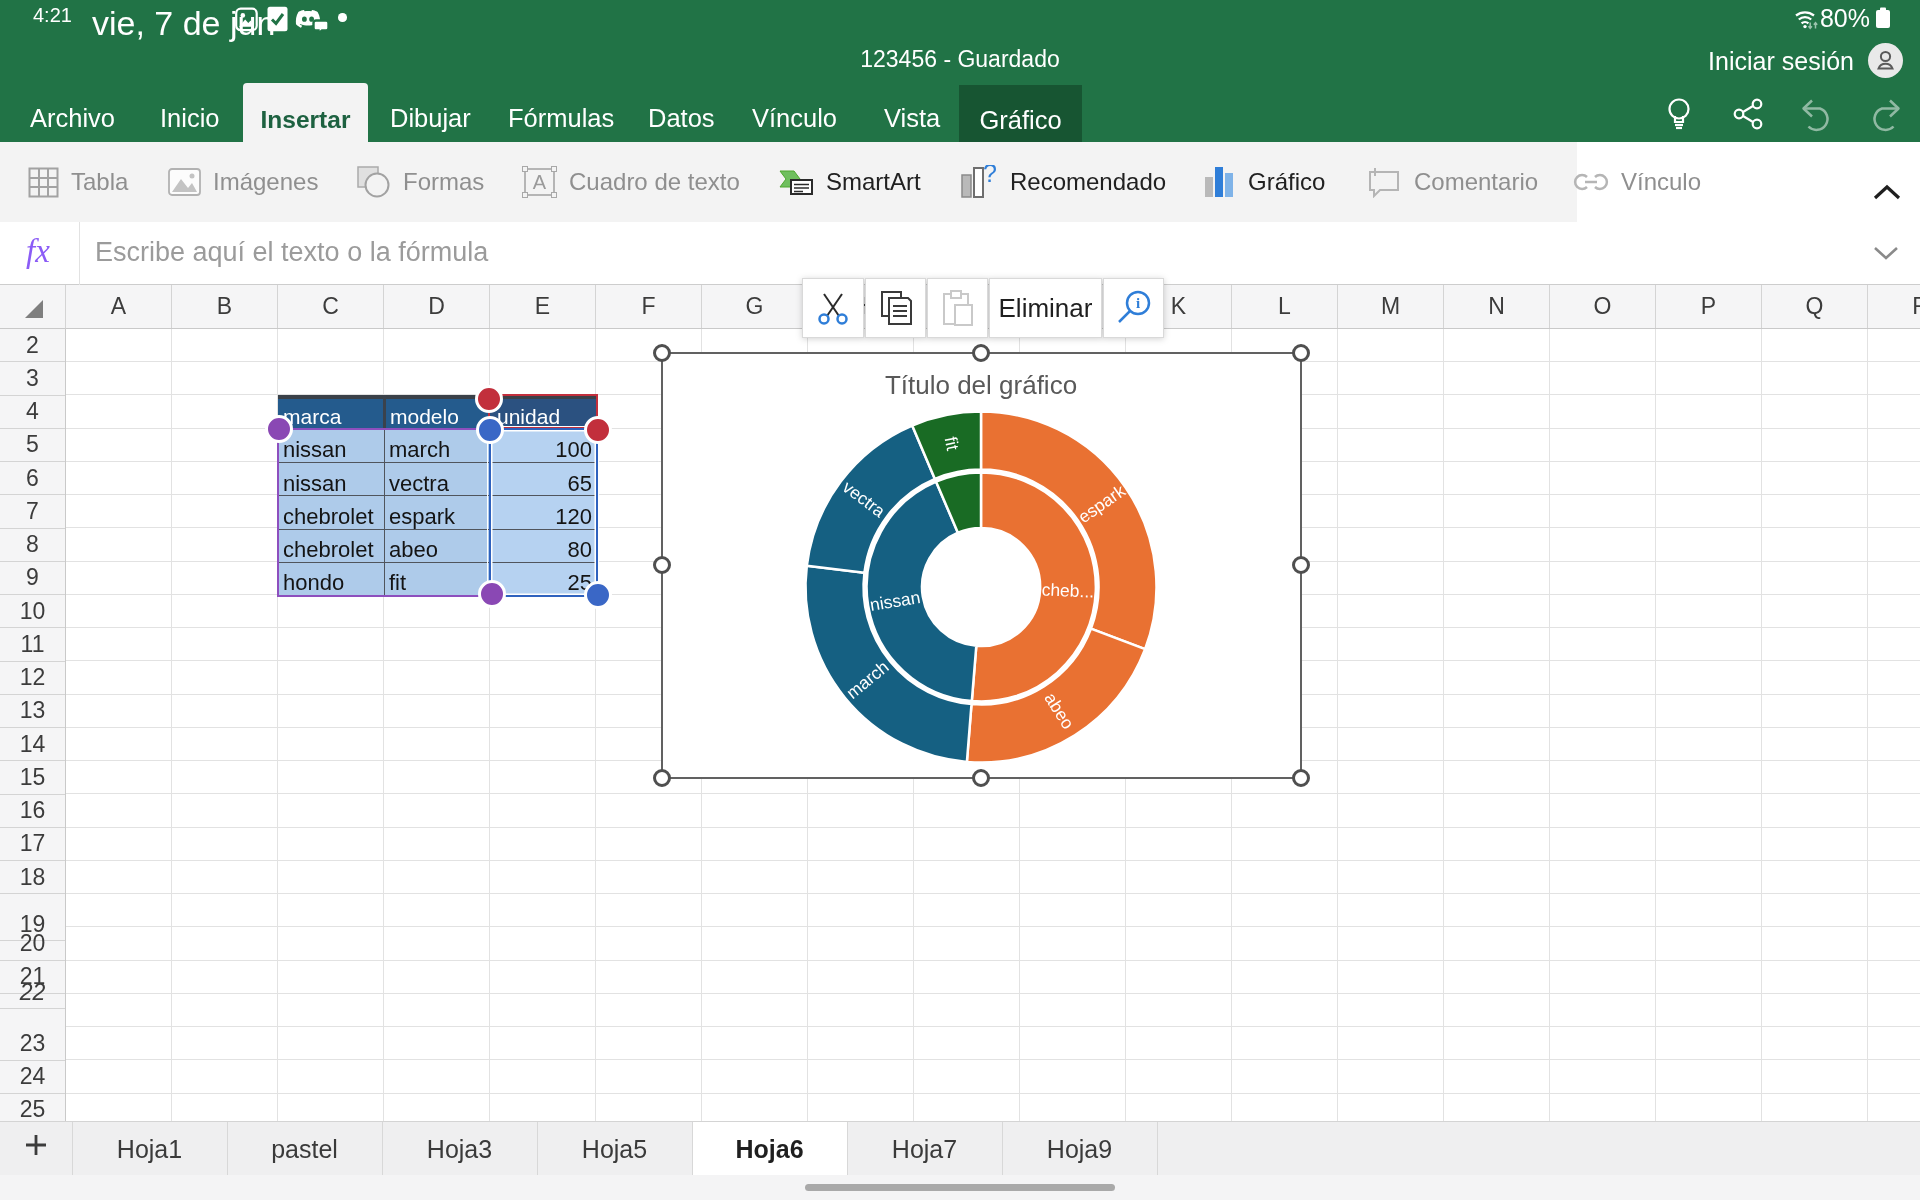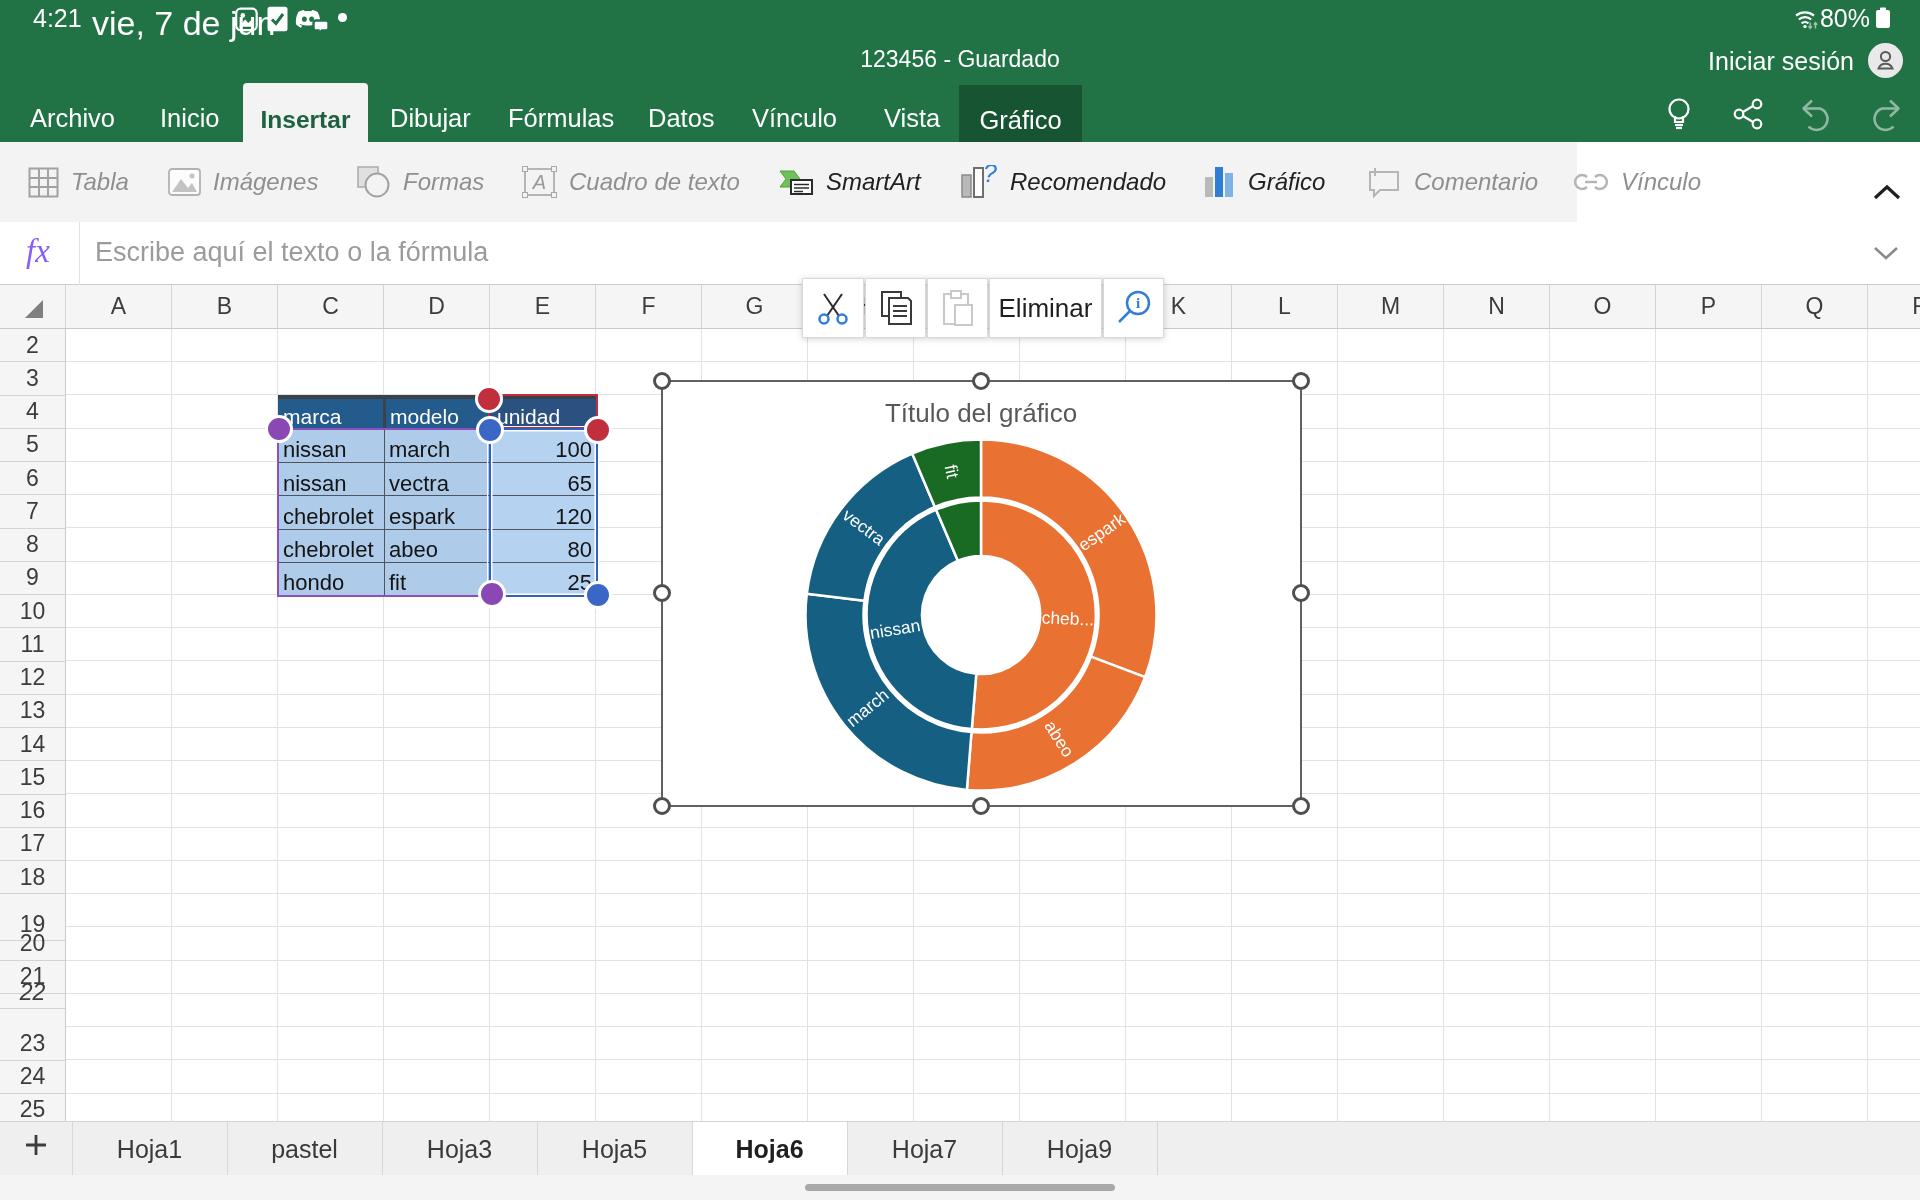--- a/index.html
+++ b/index.html
@@ -2,32 +2,32 @@
 <html><head>
 <meta charset="utf-8">
 <style>
 * { margin:0; padding:0; box-sizing:border-box; }
 html,body { width:1920px; height:1200px; overflow:hidden; }
 body { font-family:"Liberation Sans", sans-serif; position:relative; background:#fff; }
 .abs { position:absolute; }
 
 
 #topbar { position:absolute; left:0; top:0; width:1920px; height:142px; background:#217346; }
-#statusL { position:absolute; left:33px; top:4px; color:#fff; font-size:25px; }
+#statusL { position:absolute; left:33px; top:4px; color:#fff; font-size:20px; }
 #doctitle { position:absolute; left:0; top:46px; width:1920px; text-align:center; color:#fff; font-size:23px; }
 #signin { position:absolute; right:66px; top:47px; color:#fff; font-size:25px; }
 #avatar { position:absolute; right:17px; top:43px; width:35px; height:35px; border-radius:50%; background:#e9e9e9; }
 
 
 .tabtxt { position:absolute; top:104px; color:#fff; font-size:25.5px; }
 #instab { position:absolute; left:243px; top:83px; width:125px; height:59px; background:#f3f3f3; border-radius:4px 4px 0 0; color:#1d6140; font-size:24.5px; font-weight:700; text-align:center; padding-top:23px; }
 #graftab { position:absolute; left:959px; top:85px; width:123px; height:57px; background:#175532; color:#fff; font-size:25.5px; text-align:center; padding-top:21px; }
 
 
-#ribbon { position:absolute; left:0; top:142px; width:1577px; height:80px; background:#f3f3f3;font-style:italic; }
+#ribbon { position:absolute; left:0; top:142px; width:1577px; height:80px; background:#f3f3f3; }
 .ritem { position:absolute; top:0; height:80px; display:flex; align-items:center; gap:12px; }
 .rlabel { font-size:24px; color:#8f8f8f; }
 .rlabel.on { color:#212121; }
 
 
 #fbar { position:absolute; left:0; top:222px; width:1920px; height:63px; background:#fff; border-bottom:1px solid #cdcdcd; }
 #fx { position:absolute; left:26px; top:11px; font-family:"Liberation Serif", serif; font-style:italic; font-size:33px; color:#8b5cf6; }
 #fdiv { position:absolute; left:79px; top:0; width:1px; height:63px; background:#e2e2e2; }
 #fph { position:absolute; left:95px; top:15px; font-size:27px; color:#9b9b9b; }
 
@@ -45,21 +45,21 @@
 
 
 
 .hcell { position:absolute; color:#fff; font-size:21px; line-height:21px; }
 .dcell { position:absolute; font-size:22px; line-height:22px; color:#141414; }
 
 
 .hdl { position:absolute; width:28px; height:28px; border-radius:50%; border:3.5px solid #fff; }
 
 
-#chart { position:absolute; left:660.5px; top:66.5px; width:641px; height:427px; background:#fff; border:2px solid #616161;margin-top:28px; }
+#chart { position:absolute; left:660.5px; top:66.5px; width:641px; height:427px; background:#fff; border:2px solid #616161; }
 #ctitle { position:absolute; left:0; top:16px; width:637px; text-align:center; font-size:26px; color:#595959; }
 .chdl { position:absolute; width:18px; height:18px; border-radius:50%; background:#fff; border:3.5px solid #4f4f4f; }
 
 
 #cmenu { position:absolute; left:802px; top:-7px; height:60px; display:flex; filter:drop-shadow(0 1px 3px rgba(0,0,0,0.18)); }
 .cbtn { height:60px; background:#fff; border:1px solid #d9d9d9; margin-right:1px; display:flex; align-items:center; justify-content:center; }
 
 
 #sheetbar { position:absolute; left:0; top:1121px; width:1920px; height:54px; background:#efeff0; border-top:1px solid #d4d4d4; }
 .stab { position:absolute; top:0; height:54px; line-height:54px; text-align:center; font-size:25px; color:#3a3a3a; border-right:1px solid #d8d8d8; }

